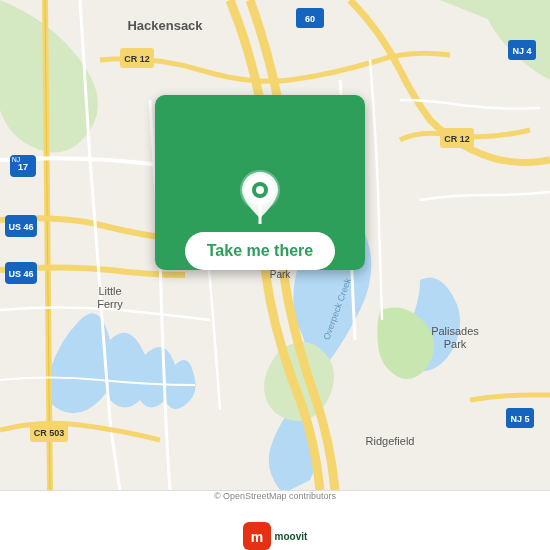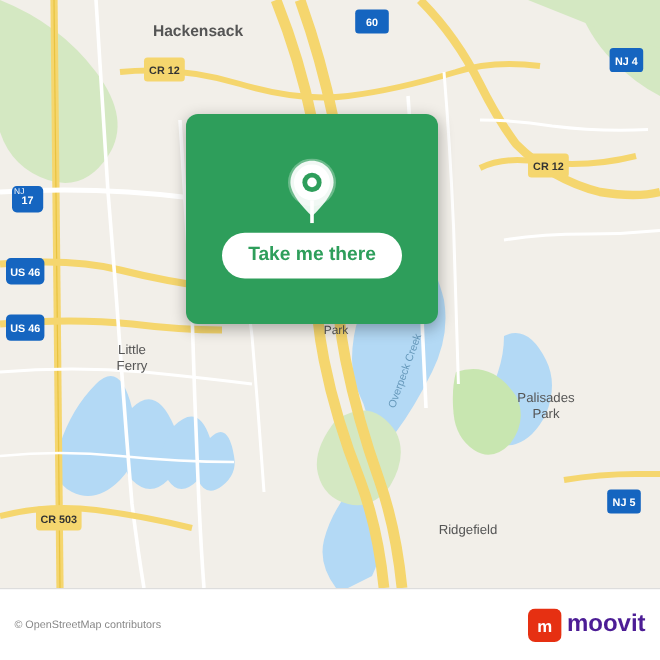--- a/index.html
+++ b/index.html
@@ -30,21 +30,21 @@
       position: absolute;
       top: 95px;
       left: 155px;
       width: 210px;
       height: 175px;
       background-color: #2e9e5b;
       border-radius: 10px;
       display: flex;
       flex-direction: column;
       align-items: center;
-      justify-content: center;
+      justify-content: flex-end;
       box-shadow: 0 4px 12px rgba(0,0,0,0.3);
     }
 
     #pin-icon-wrapper {
       width: 50px;
       height: 50px;
       margin-bottom: 10px;
       display: flex;
       align-items: center;
       justify-content: center;
@@ -64,20 +64,21 @@
 
     #bottom-bar {
       width: 550px;
       height: 60px;
       background-color: white;
       display: flex;
       align-items: center;
       justify-content: space-between;
       padding: 0 12px;
       border-top: 1px solid #ddd;
+      flex-direction: column;
     }
 
     #bottom-left {
       display: flex;
       flex-direction: column;
       flex: 1;
     }
 
     #osm-credit {
       font-size: 9px;
@@ -97,23 +98,23 @@
       gap: 4px;
       flex-shrink: 0;
     }
 
     #moovit-icon {
       width: 28px;
       height: 28px;
     }
 
     #moovit-text {
-      font-size: 20px;
+      font-size: 10px;
       font-weight: bold;
-      color: #4c1d95;
+      color: #14532d;
     }
   </style>
 </head>
 <body>
 
 <div id="map-container">
   <svg id="map-svg" viewBox="0 0 550 490" xmlns="http://www.w3.org/2000/svg">
 
     <rect width="550" height="490" fill="#f2efe9"></rect>
 

